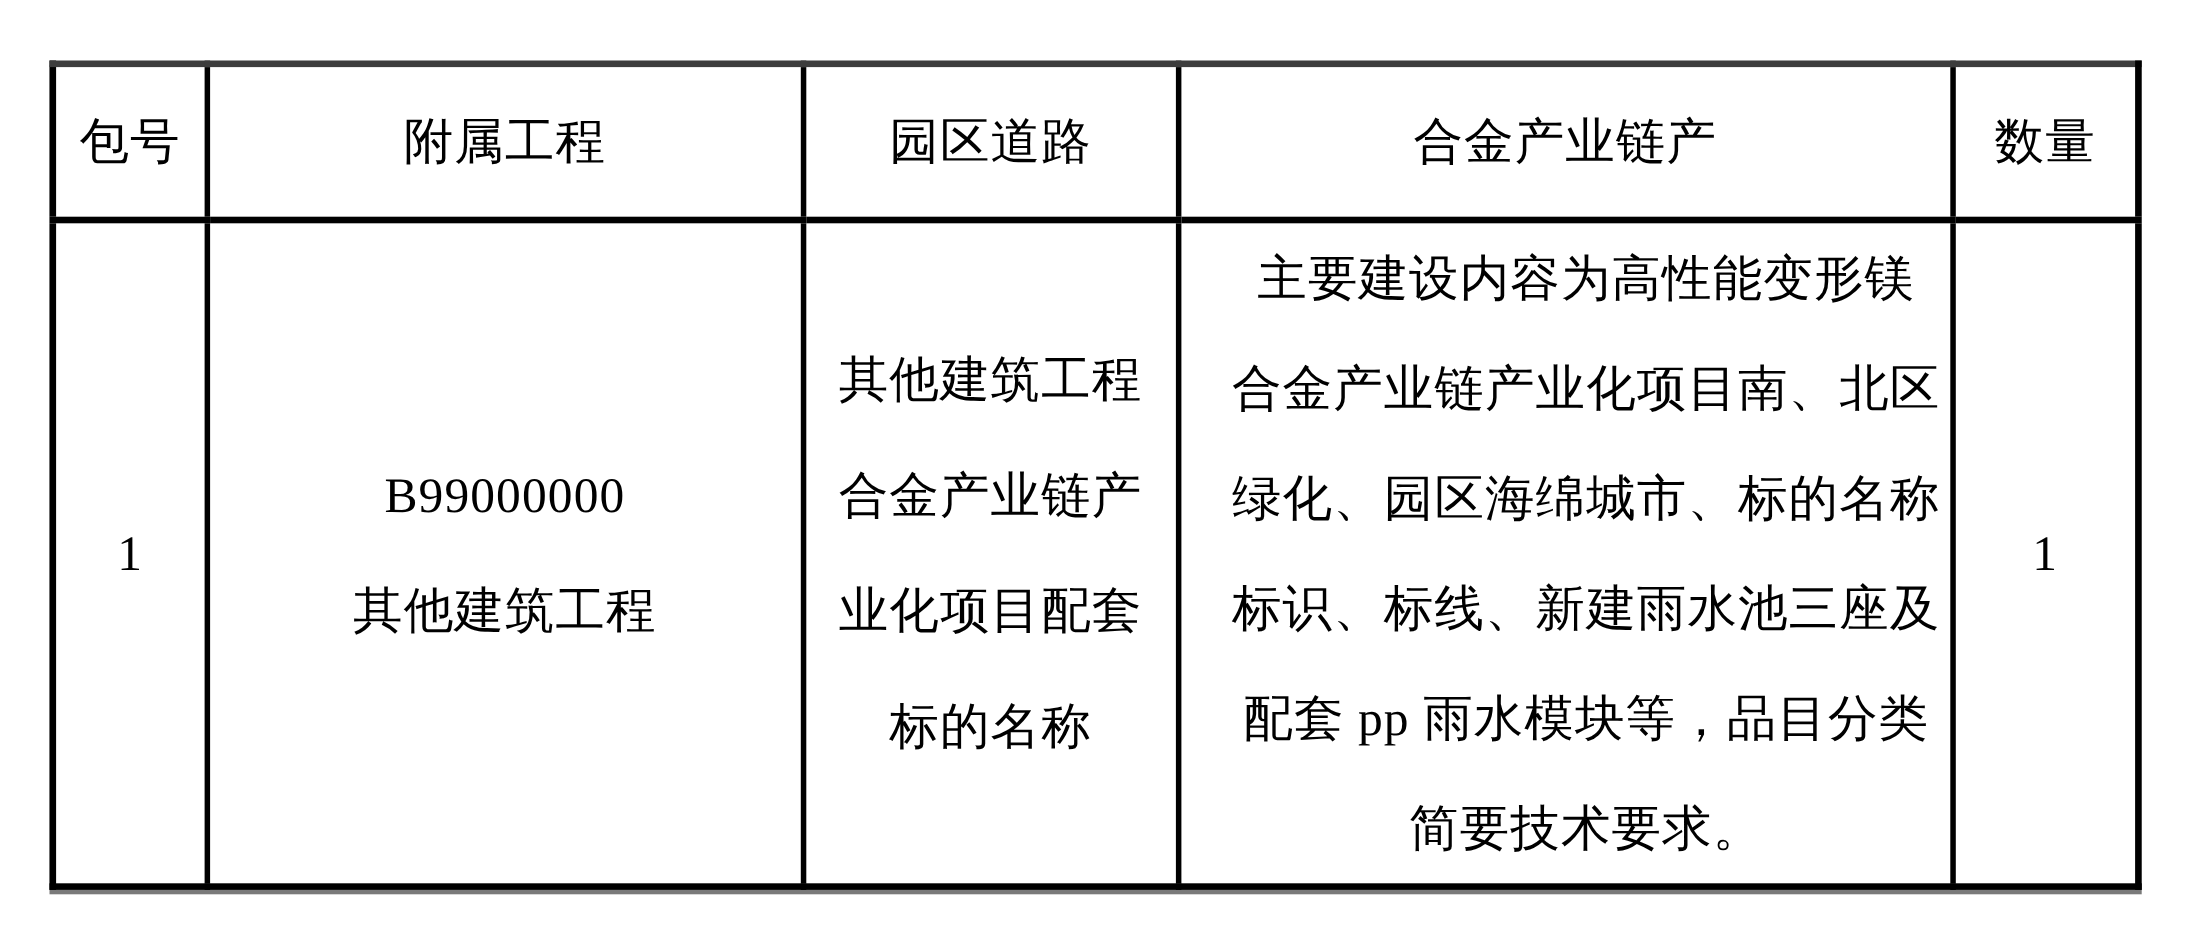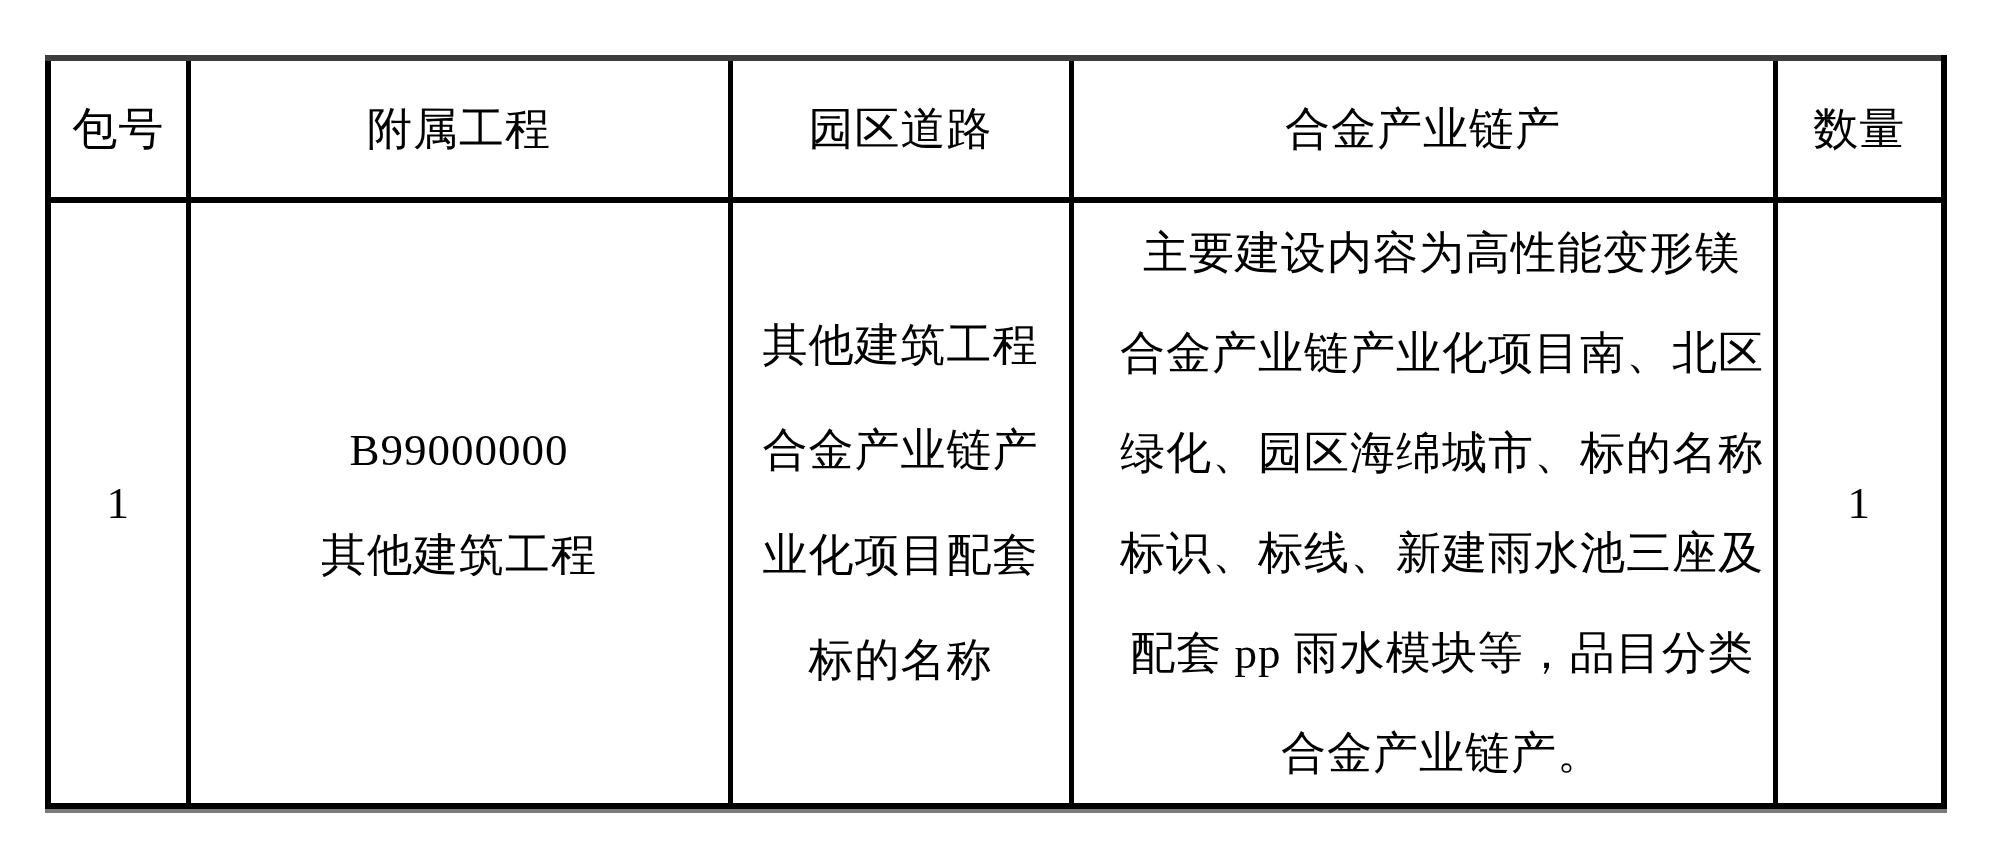--- a/index.html
+++ b/index.html
@@ -89,19 +89,19 @@
           <div class="ln">合金产业链产</div>
           <div class="ln">业化项目配套</div>
           <div class="ln">标的名称</div>
         </td>
         <td class="req">
           <div class="ln">主要建设内容为高性能变形镁</div>
           <div class="ln">合金产业链产业化项目南、北区</div>
           <div class="ln">绿化、园区海绵城市、标的名称</div>
           <div class="ln">标识、标线、新建雨水池三座及</div>
           <div class="ln">配套 pp 雨水模块等，品目分类</div>
-          <div class="ln">合金产业链产。</div>
+          <div class="ln">简要技术要求。</div>
         </td>
         <td>1</td>
       </tr>
     </tbody>
   </table>
 </div>
 
 </body></html>

